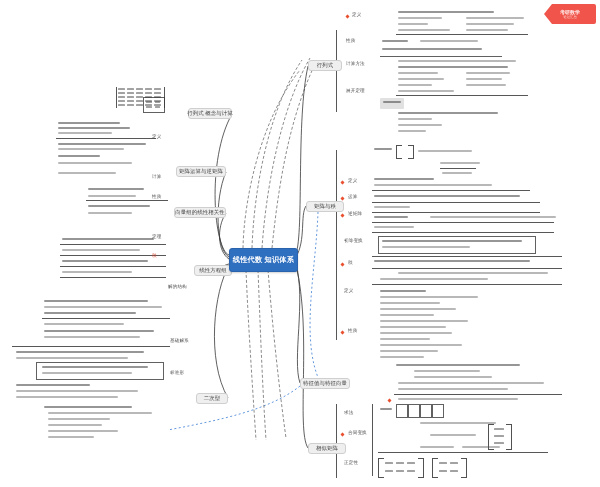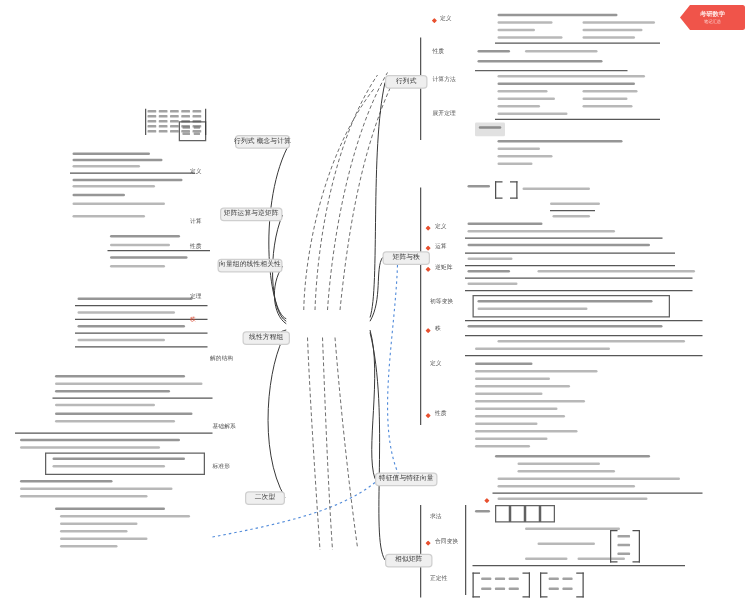--- a/index.html
+++ b/index.html
@@ -87,20 +87,23 @@
       <path d="M258 270 C 260 320, 262 380, 266 440"></path>
       <path d="M268 270 C 272 320, 278 380, 286 438"></path>
     </g>
   </svg>
 
   <div class="ribbon">
     <span>考研数学</span>
     <span class="r2">笔记汇总</span>
   </div>
 
+  <div class="center-node">
+    <span>线性代数 知识体系</span>
+  </div>
 
   <div class="node" style="left:188px;top:108px;width:44px;height:11px;">
     <span>行列式 概念与计算</span>
   </div>
   <div class="node" style="left:176px;top:166px;width:50px;height:11px;">
     <span>矩阵运算与逆矩阵</span>
   </div>
   <div class="node" style="left:174px;top:207px;width:52px;height:11px;">
     <span>向量组的线性相关性</span>
   </div>

